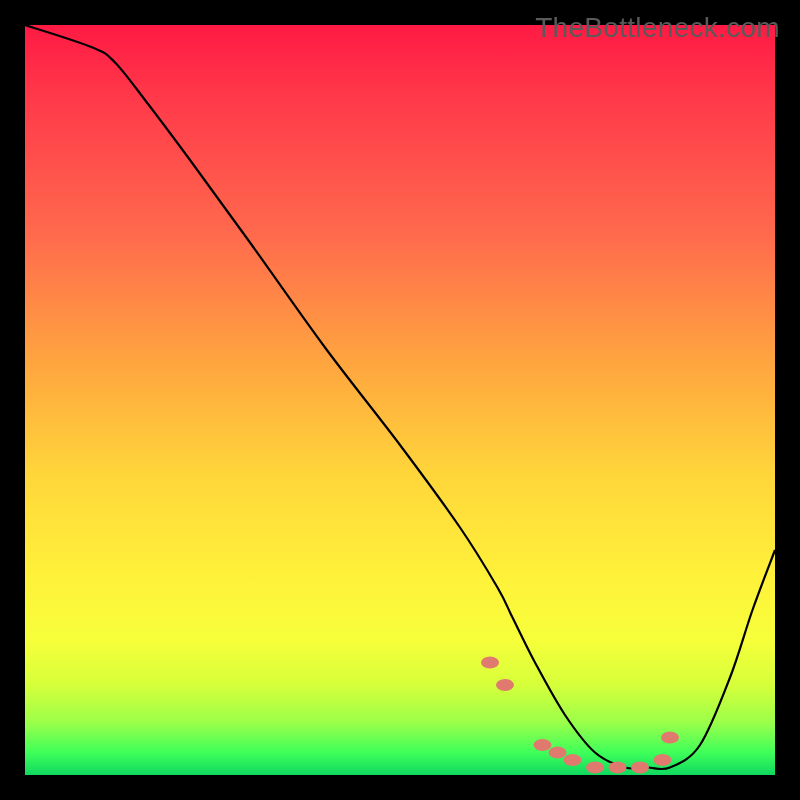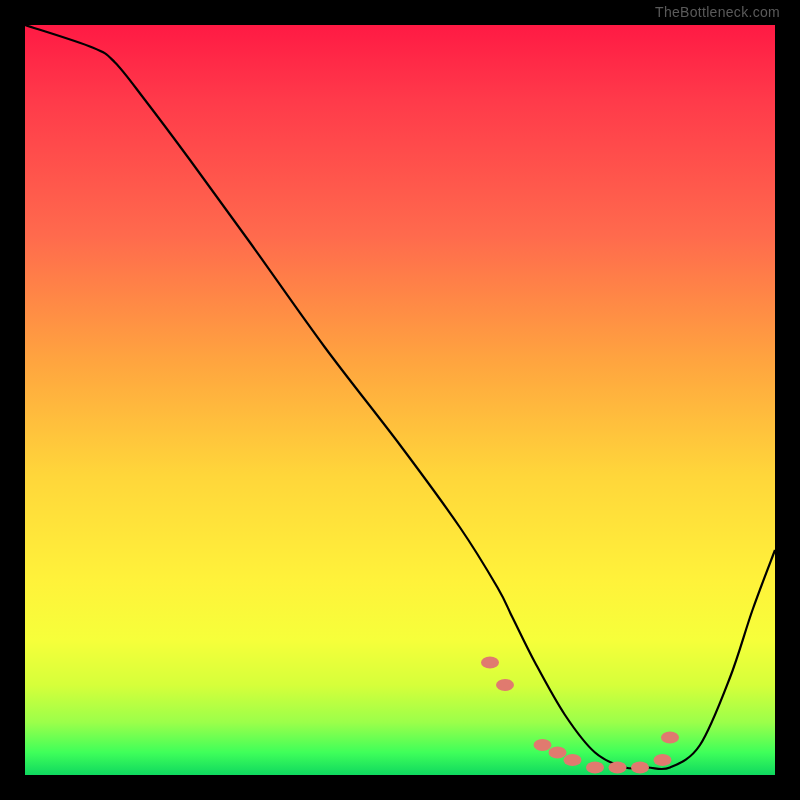--- a/index.html
+++ b/index.html
@@ -12,24 +12,24 @@
     overflow: hidden;
   }
   .outer {
     position: relative;
     width: 800px;
     height: 800px;
     background: #000;
   }
   .watermark {
     position: absolute;
-    top: 4px;
+    top: 12px;
     right: 20px;
     color: #5a5a5a;
-    font-size: 14px;
+    font-size: 28px;
     font-weight: 500;
     letter-spacing: 0.3px;
     z-index: 5;
   }
   .plot-area {
     position: absolute;
     left: 25px;
     top: 25px;
     width: 750px;
     height: 750px;

